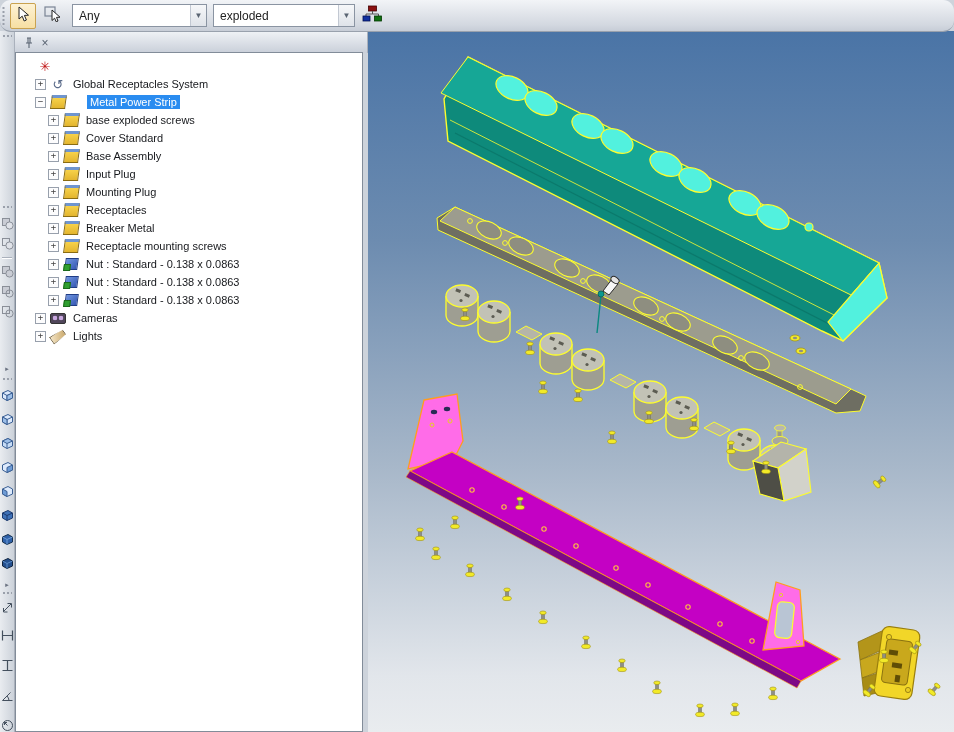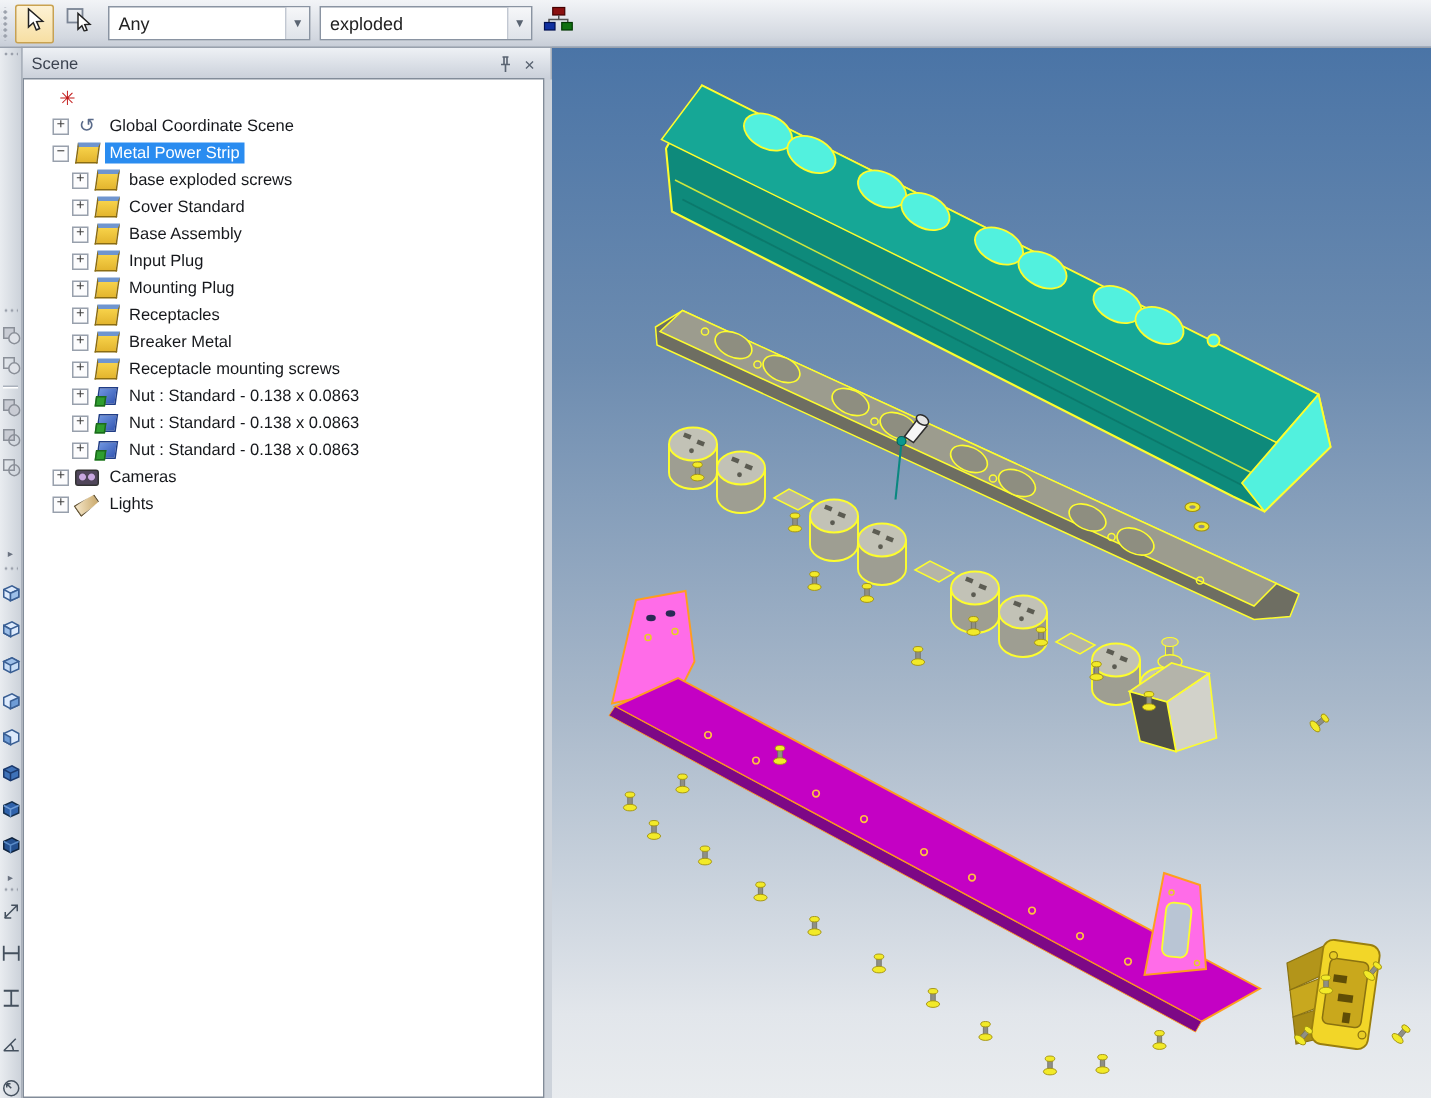--- a/index.html
+++ b/index.html
@@ -3,21 +3,21 @@
 <meta charset="utf-8">
 <style>
   html,body{margin:0;padding:0;}
   body{width:954px;height:732px;position:relative;overflow:hidden;
        font-family:"Liberation Sans","DejaVu Sans",sans-serif;
        background:#cdd3db;-webkit-font-smoothing:antialiased;}
 
   
   #top-toolbar{position:absolute;left:0;top:0;width:954px;height:31px;
     background:linear-gradient(#f2f4f7,#d3d8e0 80%,#c7cdd7);
-    border-bottom:1px solid #99a1ad;display:flex;align-items:center;z-index:5;}
+    border-bottom:1px solid #99a1ad;display:flex;align-items:center;z-index:5;border-radius:11px;}
   .grip-v{width:5px;height:22px;margin:0 2px 0 1px;
     background-image:radial-gradient(circle,#9aa0ab 1px,transparent 1.2px);
     background-size:4px 4px;background-position:center;}
   .tb-btn{width:24px;height:24px;margin:0 2px;display:flex;align-items:center;justify-content:center;
     border:1px solid transparent;border-radius:2px;}
   .tb-btn.active{background:linear-gradient(#fdf2d5,#f7dfa3);border:1px solid #c9a250;}
   .dd{height:21px;background:#fff;border:1px solid #8a94a2;display:flex;align-items:center;
     margin-left:4px;font-size:12px;color:#222;}
   .dd .dd-val{flex:1;padding:0 6px;white-space:nowrap;overflow:hidden;}
   .dd .dd-arrow{width:15px;height:100%;display:flex;align-items:center;justify-content:center;
@@ -46,21 +46,21 @@
   #tree-box{position:absolute;left:1px;top:21px;right:5px;bottom:0px;background:#fff;
     border:1px solid #828c99;overflow:hidden;padding-top:4px;}
   .tree-row{height:18px;display:flex;align-items:center;font-size:11px;color:#16181c;white-space:nowrap;}
   .expander{width:9px;height:9px;border:1px solid #98a0ac;background:#fcfcfd;color:#444;
     font-size:9px;line-height:7px;text-align:center;margin-right:4px;flex:0 0 auto;
     font-family:"DejaVu Sans Mono",monospace;}
   .expander.none{visibility:hidden;}
   .tree-icon{width:16px;height:14px;margin-right:4px;flex:0 0 auto;position:relative;
     display:flex;align-items:center;justify-content:center;}
   .tree-label{padding:1px 3px;}
-  .tree-label.selected{background:#2a8cf0;color:#fff;}
+  .tree-label.selected{background:#2a8cf0;color:#fff;margin-left:17px;}
 
   
   .icon-doc-root{color:#c11616;font-size:13px;font-weight:bold;}
   .icon-axes{color:#5a6b8a;font-size:13px;}
   .icon-assembly{width:13px;height:10px;background:linear-gradient(#f7d24a,#e3b52e);
     border:1px solid #8a6c12;border-top:3px solid #6f95cf;transform:skewX(-8deg);}
   .icon-nut{width:11px;height:10px;background:linear-gradient(135deg,#6f95e0,#3558b4);
     border:1px solid #203d86;transform:skewX(-8deg);position:relative;}
   .icon-nut::after{content:"";position:absolute;left:-2px;bottom:-2px;width:5px;height:5px;
     background:#2f9e2f;border:1px solid #1c6a1c;}
@@ -232,41 +232,40 @@
   <div class="ls-item" style="top:686px">
     <svg width="13" height="13">
         <circle cx="6.5" cy="6.5" r="5" fill="none" stroke="#44505e"></circle>
         <path d="M6.5,6.5 L3.5,3.5 M3.5,3.5 h2.5 M3.5,3.5 v2.5" fill="none" stroke="#44505e"></path>
       </svg>
     </div>
 </div>
 
 <div id="scene-panel">
   <div id="scene-header">
-    <span id="scene-title">Scene</span>
     <span class="hdr-ico">
       <svg width="10" height="12">
           <path d="M3,1 H7 M4,1 V6 H6 V1 M2,6 H8 M5,6 V11" stroke="#5a6472" fill="none" stroke-width="1.1"></path>
         </svg>
     </span>
     <span class="hdr-ico">×</span>
   </div>
   <div id="tree-box">
       <div class="tree-row" style="padding-left: 6px;">
     <span class="expander none"></span>
     <span class="tree-icon">
           <span class="icon-doc-root">✳</span>
         </span>
   </div>
       <div class="tree-row" style="padding-left: 19px;">
     <span class="expander">+</span>
     <span class="tree-icon">
           <span class="icon-axes">↺</span>
         </span>
-    <span class="tree-label">Global Coordinate Scene</span>
+    <span class="tree-label">Global Receptacles System</span>
   </div>
       <div class="tree-row" style="padding-left: 19px;">
     <span class="expander">−</span>
     <span class="tree-icon">
           <span class="icon-assembly"></span>
         </span>
     <span class="tree-label selected">Metal Power Strip</span>
   </div>
       <div class="tree-row" style="padding-left: 32px;">
     <span class="expander">+</span>

